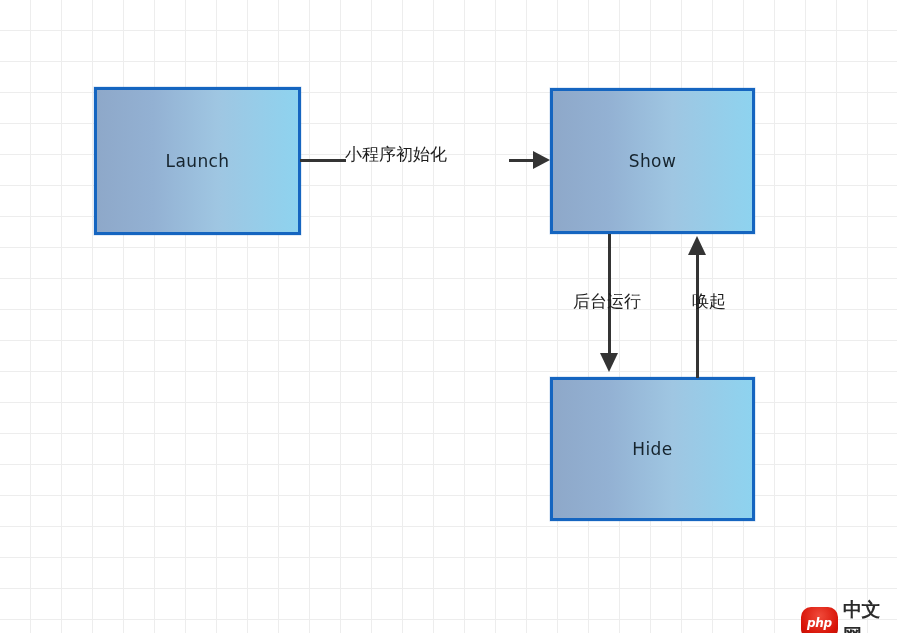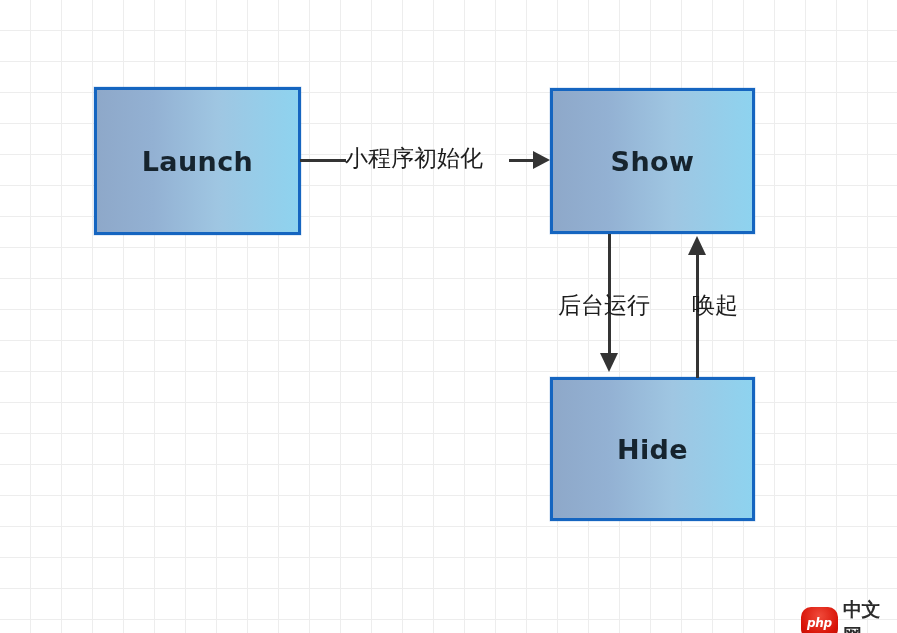--- a/index.html
+++ b/index.html
@@ -33,22 +33,22 @@
     box-sizing: border-box;
     border: 3px solid #1565c0;
     background: linear-gradient(to right, #8ea8c9 0%, #93b1d3 28%, #9fc6e2 60%, #8ed3ef 100%);
     display: flex;
     align-items: center;
     justify-content: center;
     box-shadow: 0 0 0 0.5px rgba(21,101,192,0.25);
   }
   .node-label {
     font-family: "DejaVu Sans", "Liberation Sans", sans-serif;
-    font-size: 27px;
-    font-weight: 700;
+    font-size: 17px;
+    font-weight: 400;
     color: #16242e;
     letter-spacing: 0.4px;
     line-height: 1;
     user-select: none;
   }
 
   #node-launch { left: 94px;  top: 87px;  width: 207px; height: 148px; }
   #node-show   { left: 550px; top: 88px;  width: 205px; height: 146px; }
   #node-hide   { left: 550px; top: 377px; width: 205px; height: 144px; }
 
@@ -79,38 +79,38 @@
     border-top: 19px solid #343434;
   }
   .arrow-up {
     border-left: 9px solid transparent;
     border-right: 9px solid transparent;
     border-bottom: 19px solid #343434;
   }
 
   .edge-label {
     position: absolute;
-    font-family: Liberation Sans, sans-serif;
-    font-size: 23px;
+    font-family: Liberation Mono, monospace;
+    font-size: 17px;
     color: #1d1d1d;
     white-space: nowrap;
     line-height: 1;
     user-select: none;
   }
 
   
   #edge-launch-show-line  { left: 300px; top: 159px; width: 46px; }
   #edge-launch-show-line2 { left: 509px; top: 159px; width: 26px; }
   #edge-launch-show-head  { left: 533px; top: 151px; }
   #label-launch-show      { left: 345px; top: 147px; }
 
   
   #edge-show-hide-line { left: 608px; top: 234px; height: 125px; }
   #edge-show-hide-head { left: 600px; top: 353px; }
-  #label-show-hide     { left: 558px; top: 294px; }
+  #label-show-hide     { left: 573px; top: 294px; }
 
   
   #edge-hide-show-line { left: 696px; top: 254px; height: 124px; }
   #edge-hide-show-head { left: 688px; top: 236px; }
   #label-hide-show     { left: 692px; top: 294px; }
 
   
   #watermark {
     position: absolute;
     left: 801px;

